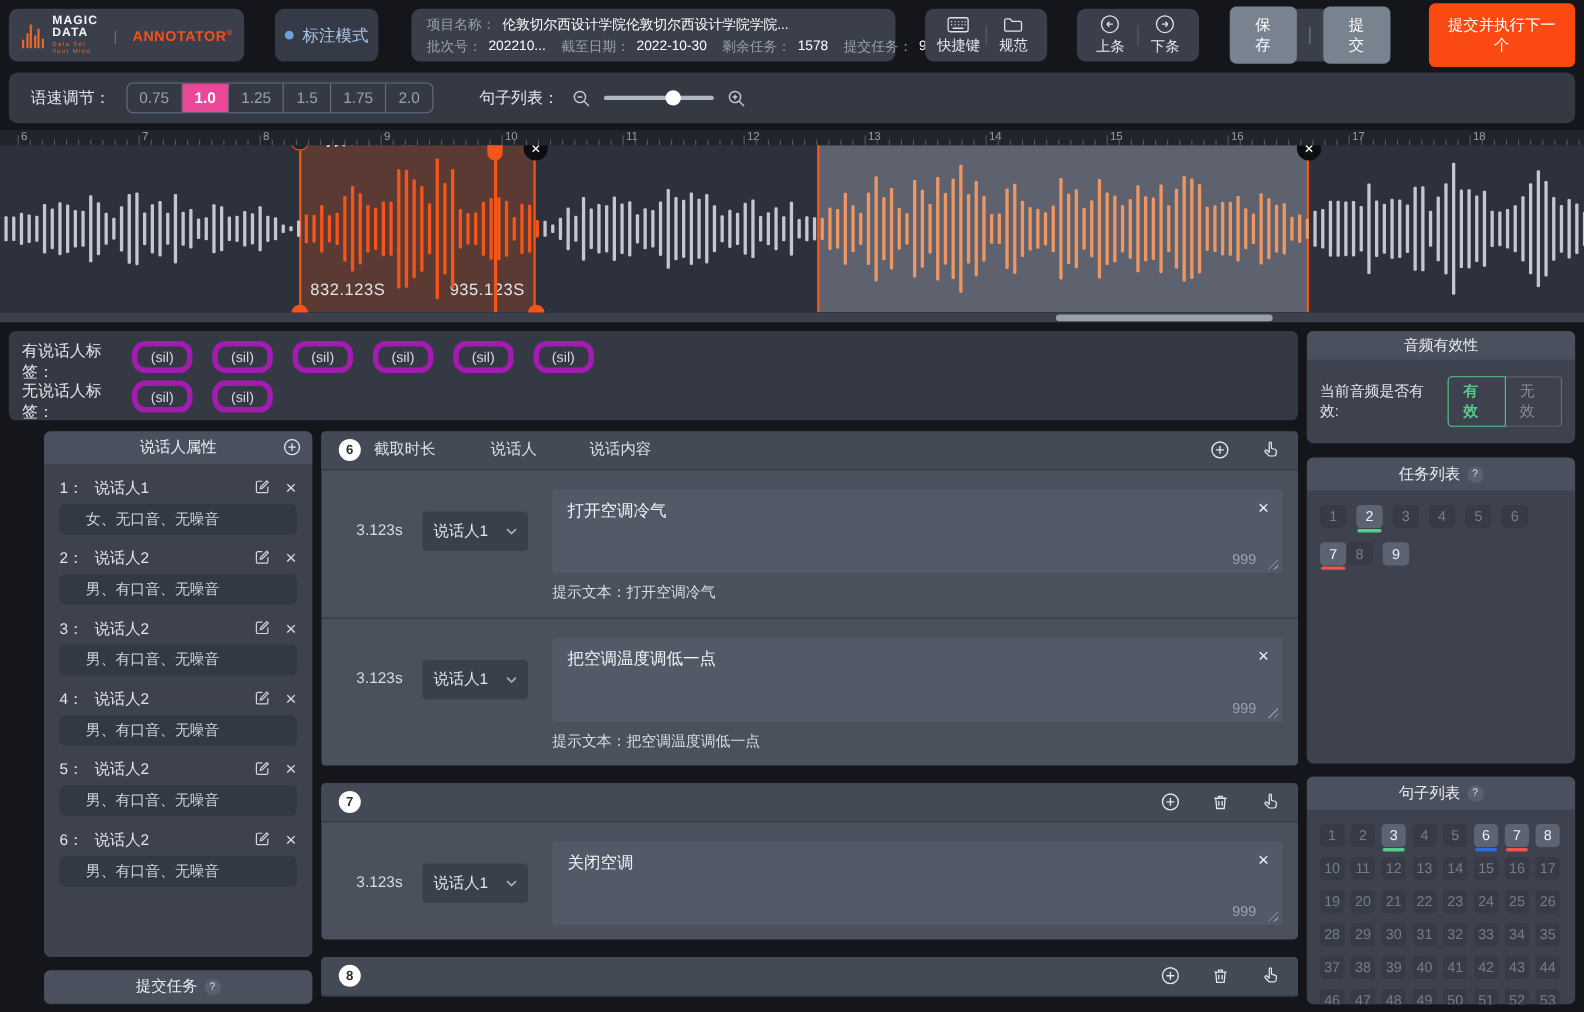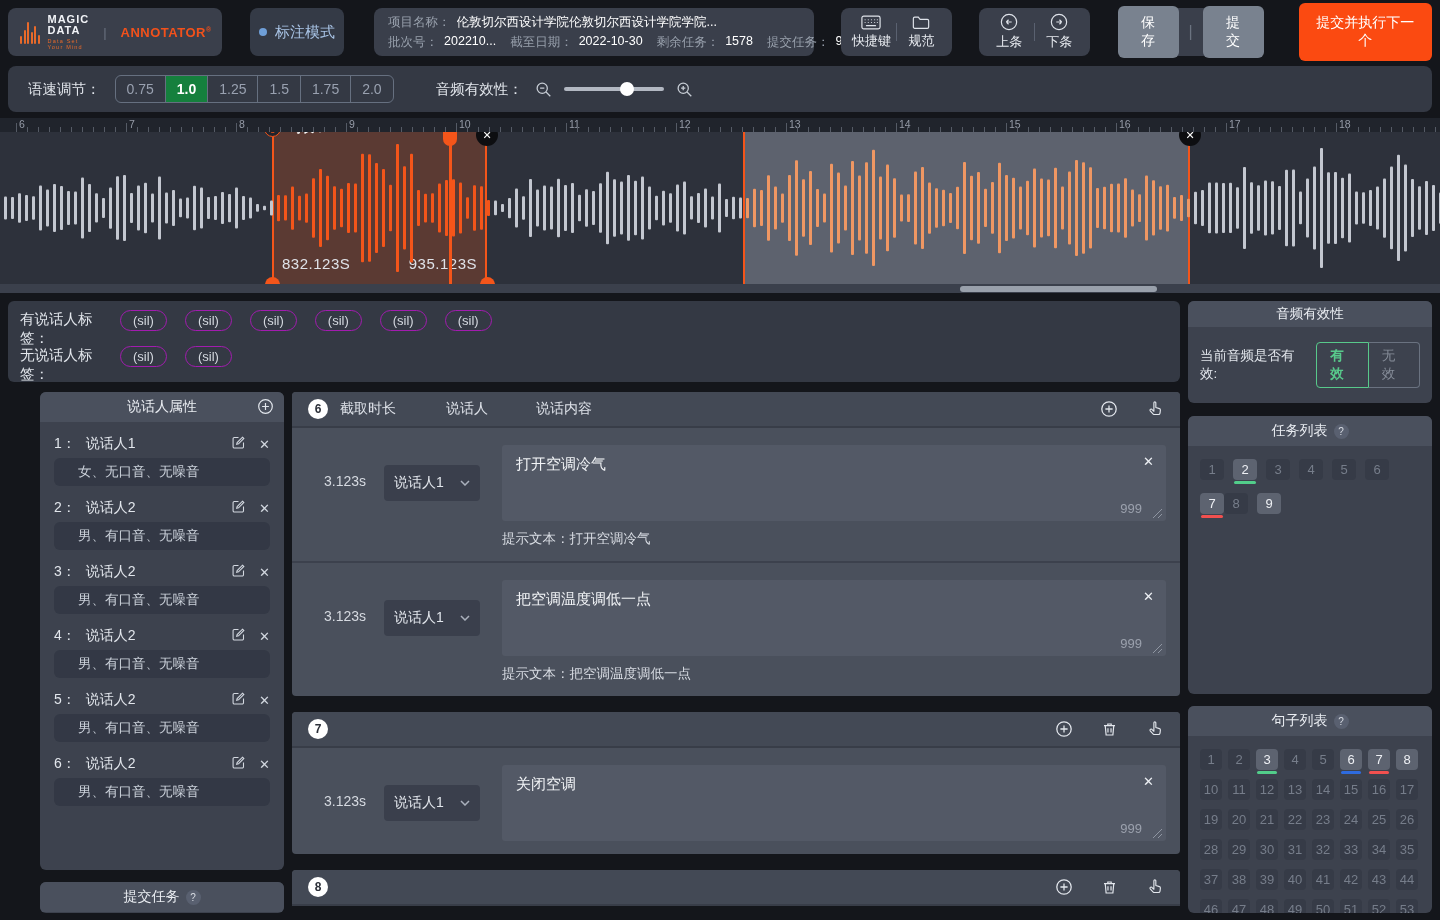--- a/index.html
+++ b/index.html
@@ -34,21 +34,21 @@
   .gbtn { background:#79828f; border:none; border-radius:6px; color:#fff; font-size:14px; padding:8px 17px; cursor:pointer; font-family:inherit; }
   .save-div { color:#6b7380; }
   .orange-btn { margin-left:35px; background:#fb4a11; border:none; border-radius:6px; color:#fff; font-size:14px; padding:11px 13px; cursor:pointer; font-family:inherit; }
 
   
   .toolbar { margin:10px 8px 0 8px; height:46px; background:#343944; border-radius:8px; display:flex; align-items:center; padding:0 12px; }
   .tb-label { font-size:14.5px; color:#e2e6ec; margin:0 14px 0 8px; }
   .speed-group { display:flex; border:1px solid #667080; border-radius:6px; overflow:hidden; }
   .speed-cell { padding:5px 11px; font-size:14px; color:#99a1b0; border-right:1px solid #667080; cursor:pointer; }
   .speed-cell:last-child { border-right:none; }
-  .speed-cell.active { background:#15803d; color:#fff; font-weight:bold; }
+  .speed-cell.active { background:#ec4899; color:#fff; font-weight:bold; }
   .zoom-wrap { display:flex; align-items:center; margin-left:42px; gap:12px; color:#c7cdd5; }
   .slider { position:relative; width:100px; height:14px; cursor:pointer; }
   .slider .track { position:absolute; top:5px; left:0; right:0; height:4px; border-radius:2px; background:#b2b8c2; }
   .slider .thumb { position:absolute; top:0; left:63%; width:14px; height:14px; border-radius:50%; background:#ffffff; margin-left:-7px; }
 
   
   .wave { position:relative; margin-top:6px; width:1440px; }
   .ruler { position:relative; height:14px; background:#20242c; overflow:hidden; }
   .ruler .tick { position:absolute; bottom:0; width:1px; background:#555b66; }
   .ruler .num { position:absolute; top:0; font-size:10.5px; color:#969ca8; }
@@ -66,21 +66,21 @@
   .wave-scroll { position:relative; height:9px; background:#3b404c; }
   .wave-scroll .thumb { position:absolute; top:1.5px; height:6px; border-radius:3px; background:#99a0ab; cursor:pointer; }
 
   
   .content { display:flex; gap:8px; padding:8px 8px 0 8px; height:620px; }
   .left-zone { width:1172px; display:flex; flex-direction:column; }
   .tags-card { background:#343944; border-radius:6px; padding:9px 12px; margin-bottom:10px; }
   .tag-row { display:flex; align-items:flex-start; height:27px; }
   .tag-label { font-size:14.5px; color:#e2e6ec; width:100px; }
   .pill-wrap { display:flex; gap:18px; }
-  .pill { border:1px solid #a21caf; border-radius:12px; padding:2px 12px; font-size:13px; color:#d5d9e0; cursor:pointer; }
+  .pill { border:5px solid #a21caf; border-radius:12px; padding:2px 12px; font-size:13px; color:#d5d9e0; cursor:pointer; }
   .mid-zone { display:flex; gap:8px; flex:1; min-height:0;padding-left:32px; }
 
   
   .left-col { width:244px; display:flex; flex-direction:column; }
   .panel { background:#3d424e; border-radius:6px; overflow:hidden; }
   .panel-head { position:relative; background:#4a505d; height:30px; display:flex; align-items:center; justify-content:center; font-size:14px; color:#eaedf2; gap:6px; }
   .qicon { width:15px; height:15px; border-radius:50%; background:#596070; color:#d9dde4; font-size:10px; display:flex; align-items:center; justify-content:center; cursor:pointer; }
   .head-plus { position:absolute; right:10px; top:6px; color:#e3e7ed; cursor:pointer; }
   .spk-panel { height:478px; }
   .spk-item { padding:13px 14px 0 14px; }
@@ -222,21 +222,21 @@
   <span class="tb-label">语速调节：</span>
   <div class="speed-group" id="speedGroup">
       <div class="speed-cell">0.75</div>
       <div class="speed-cell active">1.0</div>
       <div class="speed-cell">1.25</div>
       <div class="speed-cell">1.5</div>
       <div class="speed-cell">1.75</div>
       <div class="speed-cell">2.0</div>
     </div>
   <div class="zoom-wrap">
-    <span class="tb-label" style="margin:0">音频有效性：</span>
+    <span class="tb-label" style="margin:0">句子列表：</span>
     <svg viewBox="0 0 20 20" width="17" height="17" fill="none" stroke="currentColor" stroke-width="1.5">
         <circle cx="8.5" cy="8.5" r="6"></circle>
         <path d="M13 13l5 5M6 8.5h5"></path>
       </svg>
     <div class="slider">
       <div class="track"></div>
       <div class="thumb"></div>
     </div>
     <svg viewBox="0 0 20 20" width="17" height="17" fill="none" stroke="currentColor" stroke-width="1.5">
         <circle cx="8.5" cy="8.5" r="6"></circle>

